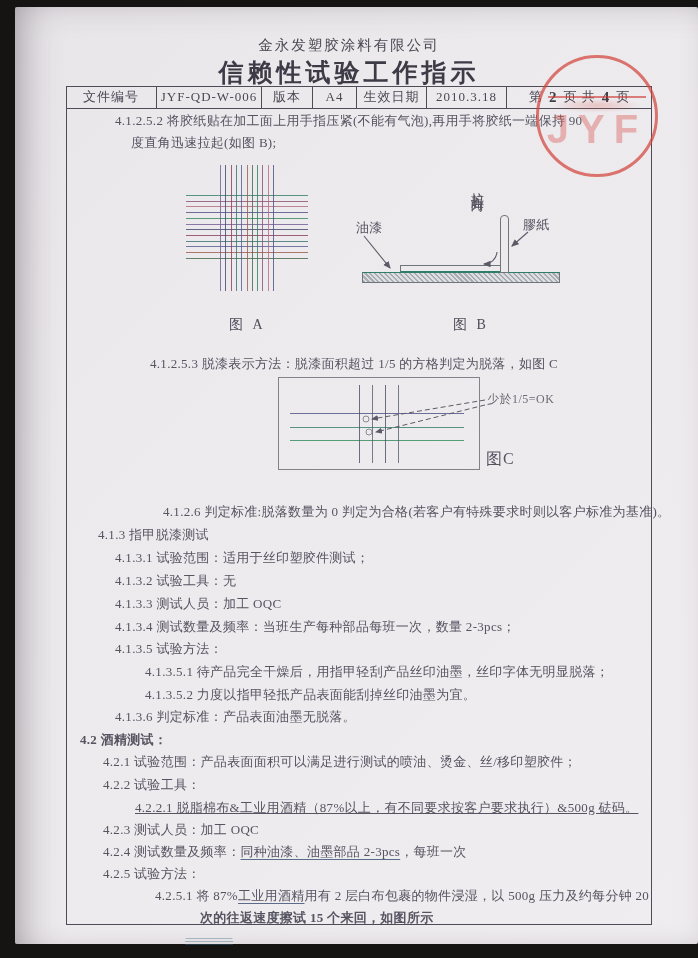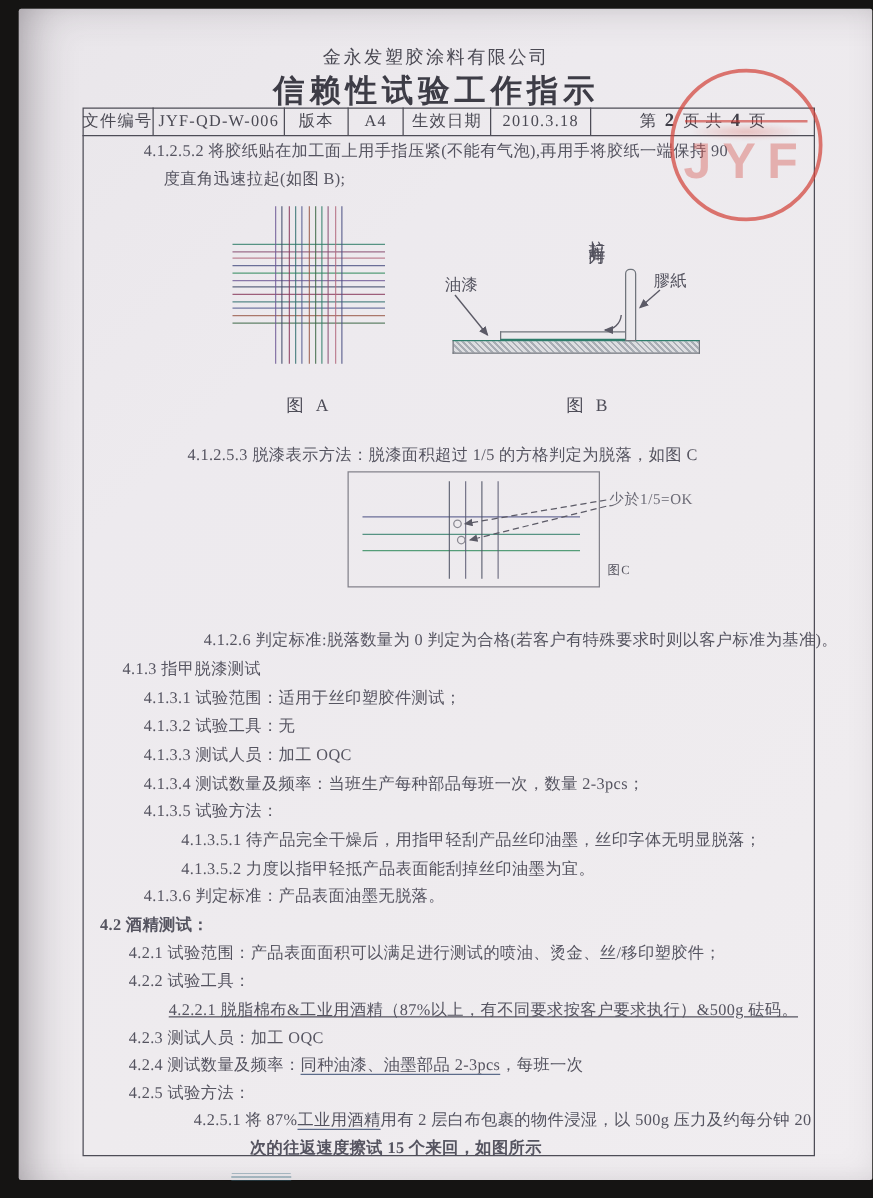--- a/index.html
+++ b/index.html
@@ -54,21 +54,21 @@
     border:1px solid #70757c;background:#eceaed;border-radius:4px 4px 0 0;
   }
   .pull-dir{
     position:absolute;left:468px;top:182px;height:62px;
     writing-mode:vertical-rl;text-orientation:upright;
     font-size:13.5px;color:#53525e;letter-spacing:2px;
   }
   
   .figc-box{position:absolute;left:278px;top:377px;width:202px;height:93px;box-sizing:border-box;border:1px solid #83828b;}
   .figc-note{position:absolute;left:487px;top:391px;font-size:12px;color:#6b6a75;letter-spacing:.5px;}
-  .figc-caption{position:absolute;left:486px;top:449px;font-size:10px;color:#55545f;letter-spacing:1px;}
+  .figc-caption{position:absolute;left:486px;top:449px;font-size:16px;color:#55545f;letter-spacing:1px;}
   
   .stamp{position:absolute;left:536px;top:55px;width:122px;height:122px;z-index:5;pointer-events:none;}
   .stamp .ring{position:absolute;inset:0;border:3.5px solid rgba(210,68,60,.72);border-radius:50%;}
   .stamp .stitle{position:absolute;left:0;right:0;top:14px;text-align:center;font-size:21px;font-weight:bold;color:rgba(205,52,45,.85);letter-spacing:5px;font-family:"Liberation Sans","DejaVu Sans",sans-serif;}
   .stamp .chord{position:absolute;left:12px;right:12px;top:41px;height:2px;background:rgba(205,52,45,.6);}
   .stamp .blur-date{position:absolute;left:18px;right:18px;top:44px;height:13px;background:radial-gradient(ellipse at center,rgba(222,95,85,.30) 0%,rgba(222,95,85,0) 75%);filter:blur(1px);}
   .stamp .letters{position:absolute;left:0;right:0;top:52px;text-align:center;font-size:40px;font-weight:bold;color:rgba(214,80,70,.38);letter-spacing:9px;font-family:"Liberation Sans","DejaVu Sans",sans-serif;}
   .smudge{position:absolute;left:185px;top:938px;width:48px;height:8px;
     background:repeating-linear-gradient(180deg,rgba(60,110,130,.55) 0 1px,rgba(0,0,0,0) 1px 3px);
     opacity:.7;border-radius:2px;}
@@ -80,21 +80,21 @@
 <body>
 
 <div class="page"></div>
 
 <div class="txt company">金永发塑胶涂料有限公司</div>
 <div class="txt doc-title">信赖性试验工作指示</div>
 
 <div class="content-border"></div>
 
 <div class="header-table">
-  <div class="cell" style="width:57px">文件编号</div>
+  <div class="cell" style="width:91px">文件编号</div>
   <div class="cell" style="width:105px">JYF-QD-W-006</div>
   <div class="cell" style="width:51px">版本</div>
   <div class="cell" style="width:44px">A4</div>
   <div class="cell" style="width:70px">生效日期</div>
   <div class="cell" style="width:80px">2010.3.18</div>
   <div class="cell pginfo" style="flex:1">
     <span>第</span>
     <span class="num">2</span>
     <span>页 共</span>
     <span class="num">4</span>

